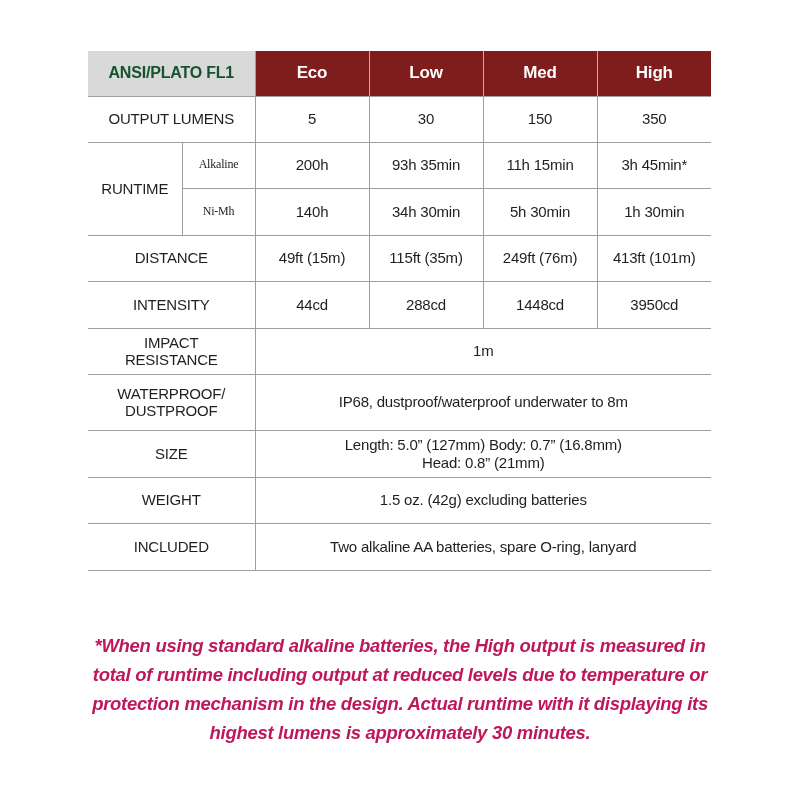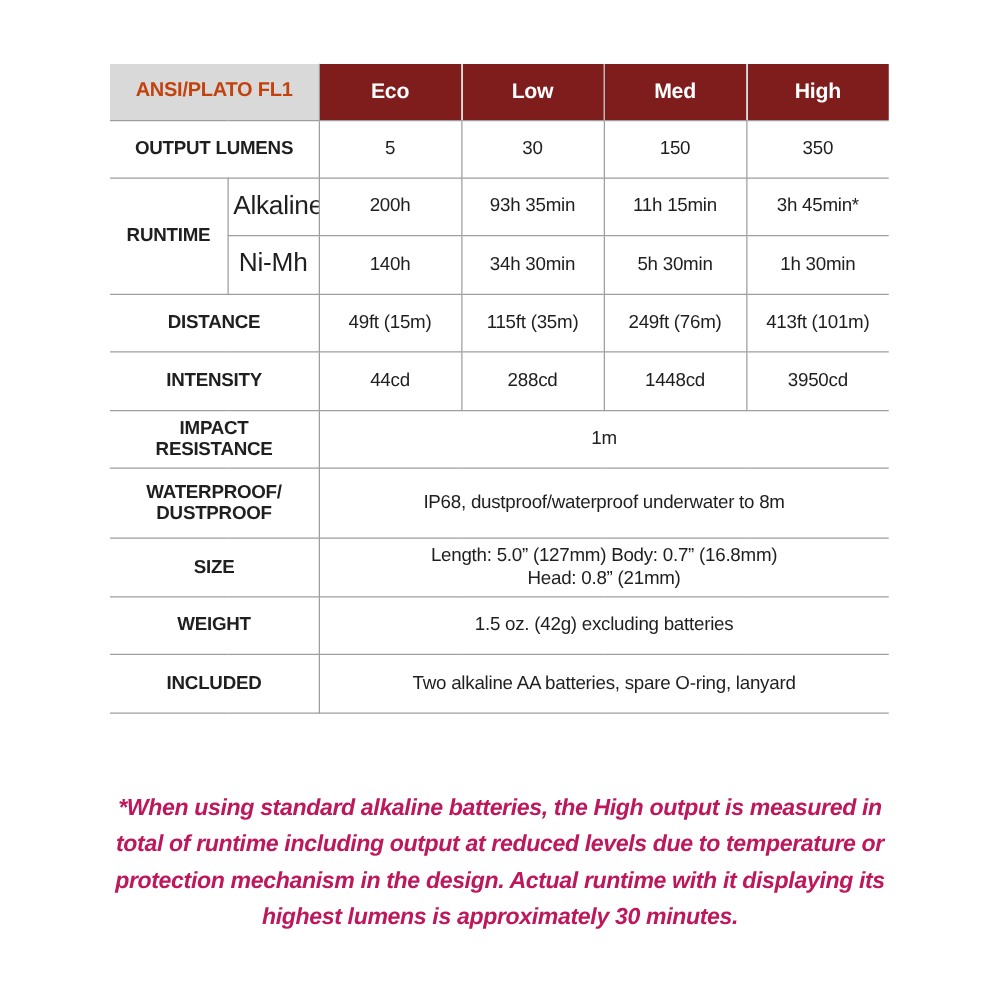--- a/index.html
+++ b/index.html
@@ -39,39 +39,40 @@
     white-space: pre-line;
     overflow: hidden;
   }
   
   table.spec tr > *:first-child { border-left: none; }
   table.spec tr > *:last-child  { border-right: none; }
   table.spec thead th { border-top: none; }
 
   table.spec thead th.corner {
     background: #d9d9d9;
-    color: #c2410c;
+    color: #14532d;
     font-weight: bold;
     font-size: 16px;
   }
   table.spec thead th.mode {
     background: #7f1d1d;
     color: #ffffff;
     font-weight: bold;
     font-size: 17px;
     border-color: #b5b5b5;
     border-bottom-color: #9e9e9e;
   }
   table.spec td.rowlabel {
-    font-weight: bold;
+    font-weight: normal;
     font-size: 15px;
   }
   table.spec td.sublabel {
     font-weight: normal;
-    font-size: 21px;
+    font-size: 12px;
+    font-family: Liberation Serif, serif;
   }
   table.spec td.val {
     font-weight: normal;
   }
 
   .r-header   { height: 45px; }
   .r-lumens   { height: 46px; }
   .r-alkaline { height: 46px; }
   .r-nimh     { height: 47px; }
   .r-distance { height: 46px; }

